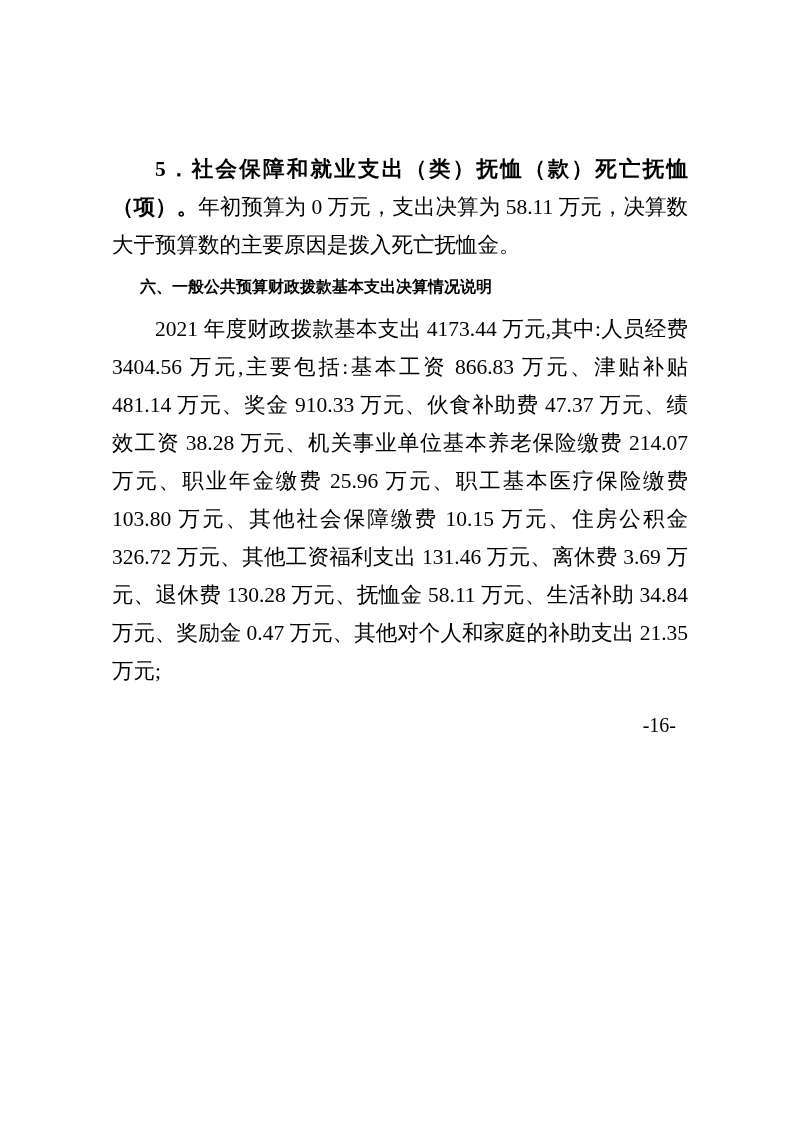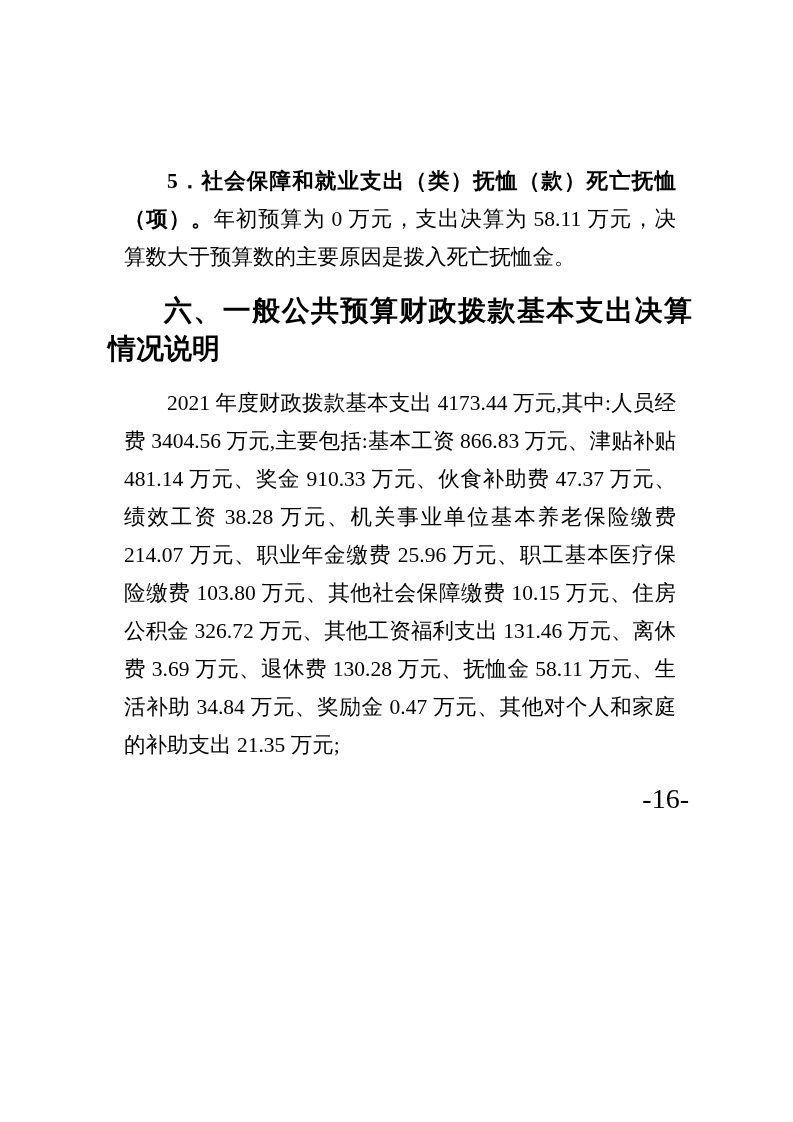--- a/index.html
+++ b/index.html
@@ -20,38 +20,38 @@
     position: absolute;
     left: 108px;
     top: 146px;
     width: 584px;
     font-size: 21.5px;
     line-height: 38px;
     text-align: justify;
     text-justify: inter-ideograph;
   }
   .para {
-    margin: 16px;
+    margin: 4px;
     text-indent: 2em;
   }
   .item-heading {
     font-weight: bold;
   }
   .section-heading {
     margin: 0;
     text-indent: 2em;
     font-family: "Liberation Sans", "DejaVu Sans", sans-serif;
     font-weight: bold;
-    font-size: 28px;
+    font-size: 16px;
   }
   .page-number {
-    margin: 3px;
+    margin: 16px;
     text-align: right;
     text-indent: 0;
-    font-size: 28px;
+    font-size: 20px;
     line-height: 38px;
   }
 </style>
 </head>
 <body>
 
 <div class="page">
   <div class="content">
 
     <p class="para"><span class="item-heading">5．社会保障和就业支出（类）抚恤（款）死亡抚恤（项）。</span><span>年初预算为 0 万元，支出决算为 58.11 万元，决算数大于预算数的主要原因是拨入死亡抚恤金。</span></p>

